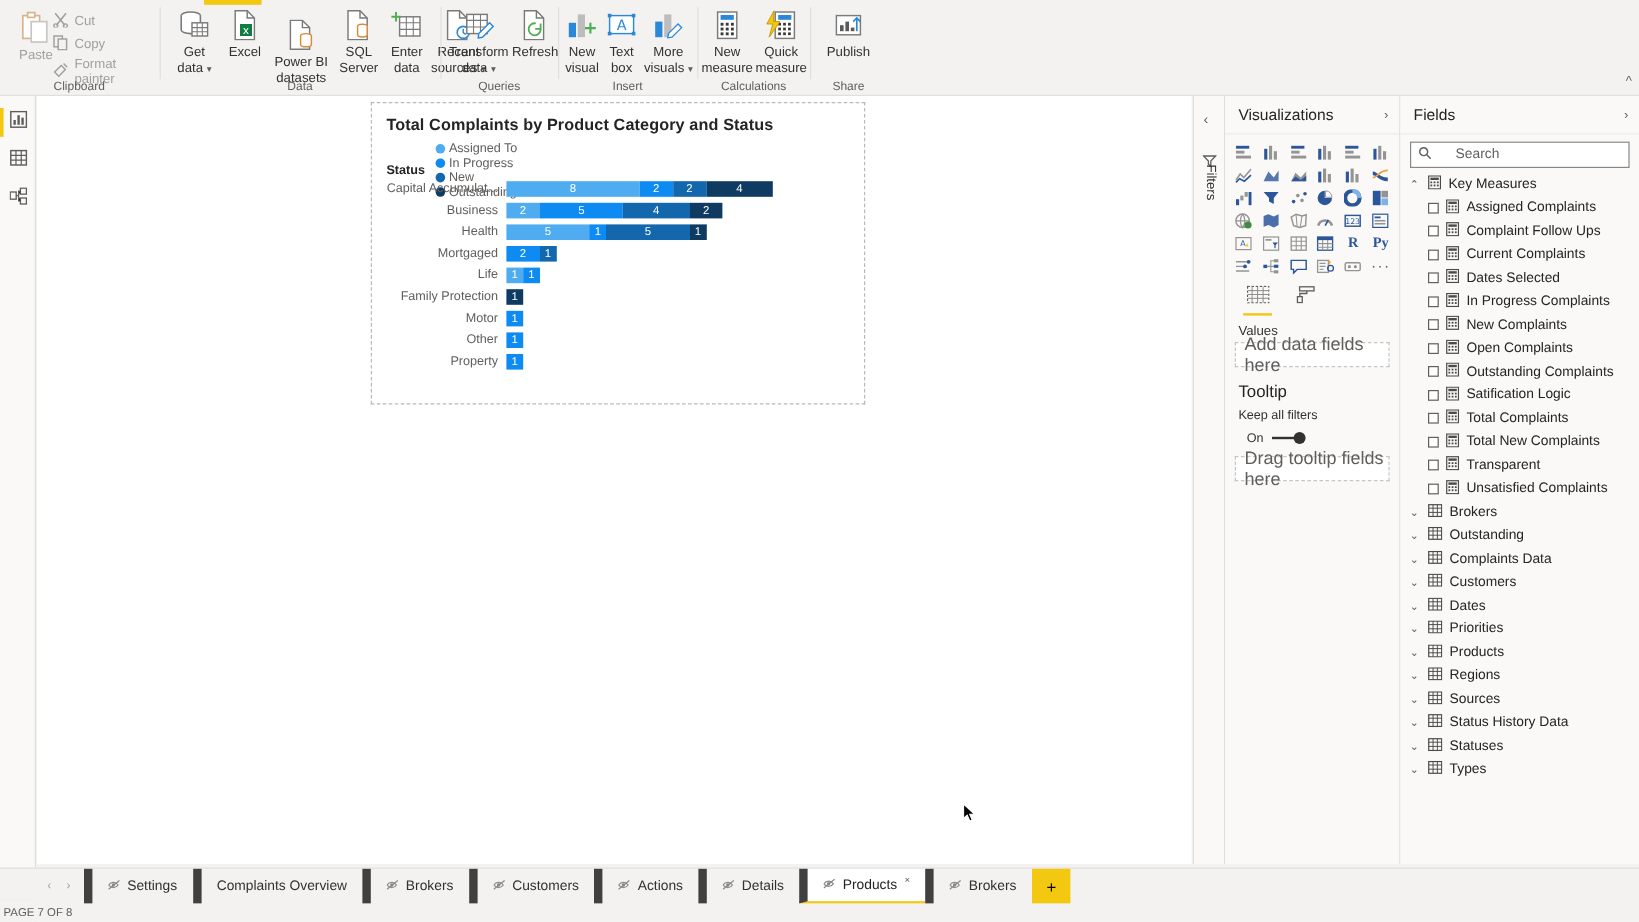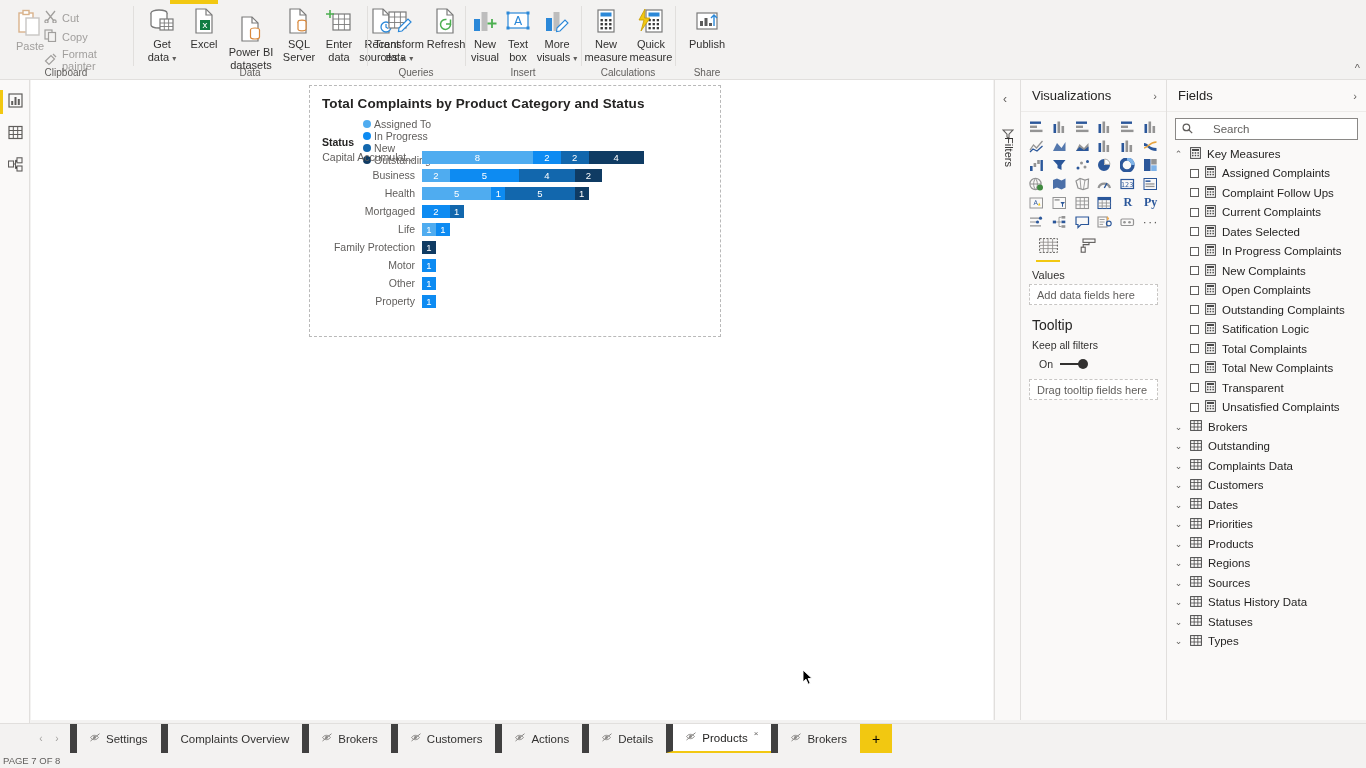--- a/index.html
+++ b/index.html
@@ -122,21 +122,21 @@
     width: 26px; display: flex; flex-direction: column; align-items: center;
   }
   .vs .bar-u { width: 24px; height: 2px; margin-top: 3px; background: transparent; }
   .vs.sel .bar-u { background: #f2c811; }
   .fieldwell-label {
     padding: 7px 0 3px 11px; font-size: 11px; color: #323130;
   }
   .dropzone {
     margin: 0 8px; height: 21px; border: 1px dashed #c8c6c4; background: #fff;
     display: flex; align-items: center; padding-left: 7px;
-    font-size: 11px; color: #605e5c;
+    font-size: 15px; color: #605e5c;
   }
   .tt-title { padding: 12px 0 4px 11px; font-size: 14px; color: #252423; }
   .tt-sub { padding: 2px 0 4px 11px; font-size: 10.5px; color: #323130; }
   .tog-row { display: flex; align-items: center; gap: 7px; padding: 3px 0 9px 18px; }
   .tog-row .on { font-size: 10.5px; color: #323130; }
   .toggle { position: relative; width: 28px; height: 10px; }
   .toggle .tr { position: absolute; left: 0; top: 4px; width: 22px; height: 2px; background: #323130; }
   .toggle .kn { position: absolute; right: 0; top: 0; width: 10px; height: 10px; border-radius: 50%; background: #323130; }
 
   

